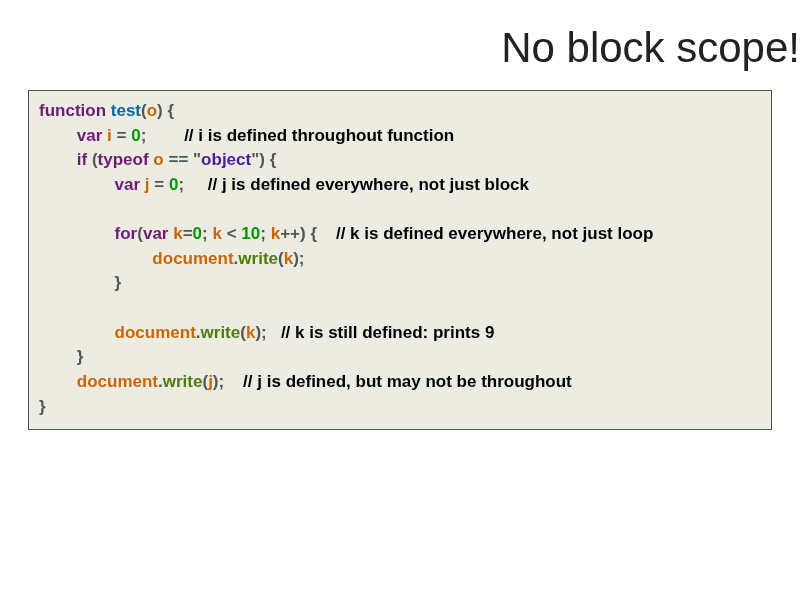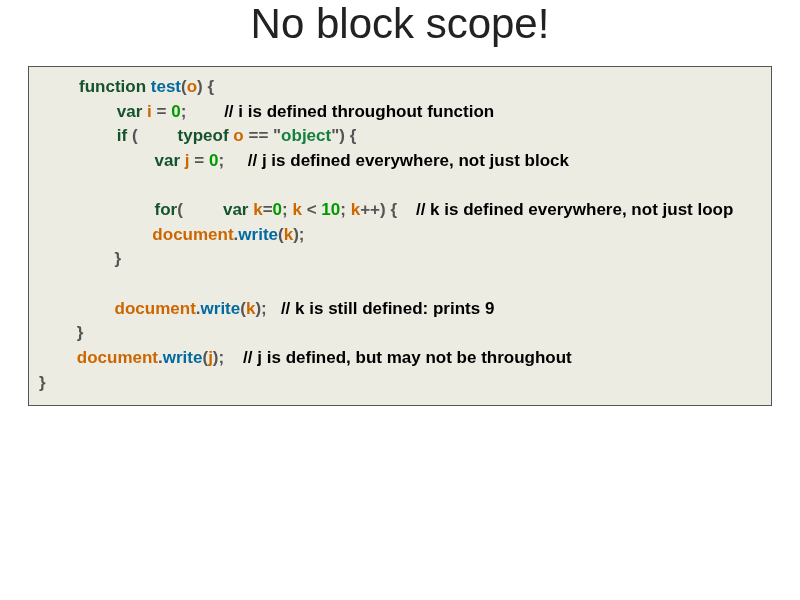--- a/index.html
+++ b/index.html
@@ -10,48 +10,49 @@
     background: #ffffff;
     font-family: Verdana, Geneva, sans-serif;
   }
   .slide {
     width: 800px;
     height: 600px;
     position: relative;
     box-sizing: border-box;
   }
   .title {
-    text-align: center;
+    text-align: right;
     font-size: 42px;
     color: #222;
+    padding-top: 24px;
     padding-bottom: 18px;
     font-weight: normal;
   }
   .code-box {
     margin: 0 28px;
     border: 1px solid #555;
     background: #ecece3;
     padding: 8px 10px 10px 10px;
     font-family: Verdana, Geneva, sans-serif;
     font-size: 17px;
     font-weight: bold;
     line-height: 1.45;
     color: #333;
     white-space: pre-wrap;
     word-wrap: break-word;
   }
   
-  .kw   { color: #14532d; margin-left: 40px; }  
+  .kw   { color: #701a75; }  
   .id   { color: #cc6600; }  
   .num  { color: #009900; }  
-  .str  { color: #15803d; }  
+  .str  { color: #4c1d95; }  
   .fn   { color: #0369a1; }  
   .pun  { color: #555555; }  
   .cmt  { color: #000000; }  
-  .mth  { color: #0369a1; }  
+  .mth  { color: #4d7c0f; }  
 </style>
 </head>
 <body>
 
 <div class="slide">
   <div class="title">No block scope!</div>
 
   <div class="code-box"><span class="kw">function</span> <span class="fn">test</span><span class="pun">(</span><span class="id">o</span><span class="pun">)</span><span> </span><span class="pun">{</span>
 <span>        </span><span class="kw">var</span><span> </span><span class="id">i</span><span> </span><span class="pun">=</span><span> </span><span class="num">0</span><span class="pun">;</span><span>        </span><span class="cmt">// i is defined throughout function</span>
 <span>        </span><span class="kw">if</span><span> </span><span class="pun">(</span><span class="kw">typeof</span><span> </span><span class="id">o</span><span> </span><span class="pun">==</span><span> </span><span class="pun">"</span><span class="str">object</span><span class="pun">"</span><span class="pun">)</span><span> </span><span class="pun">{</span>

